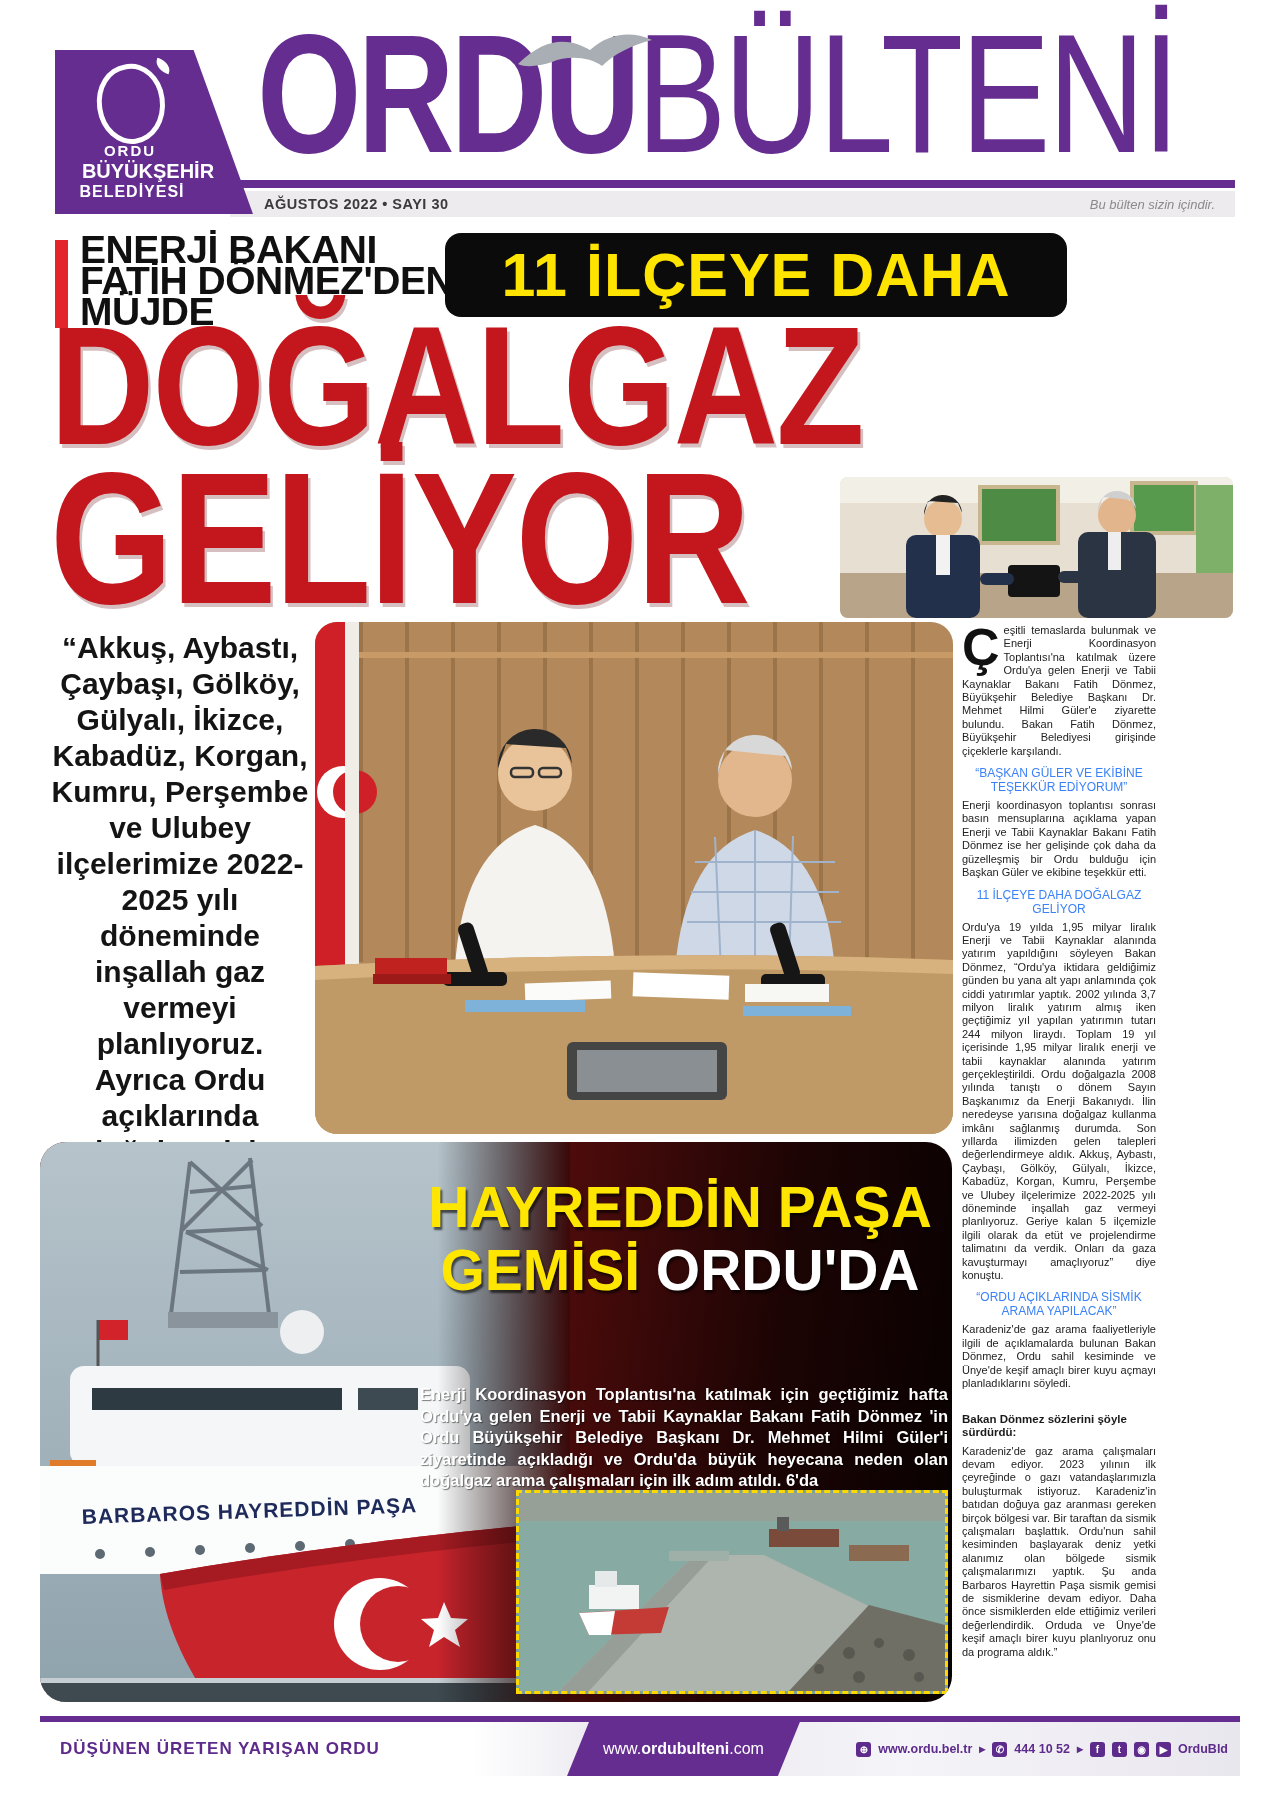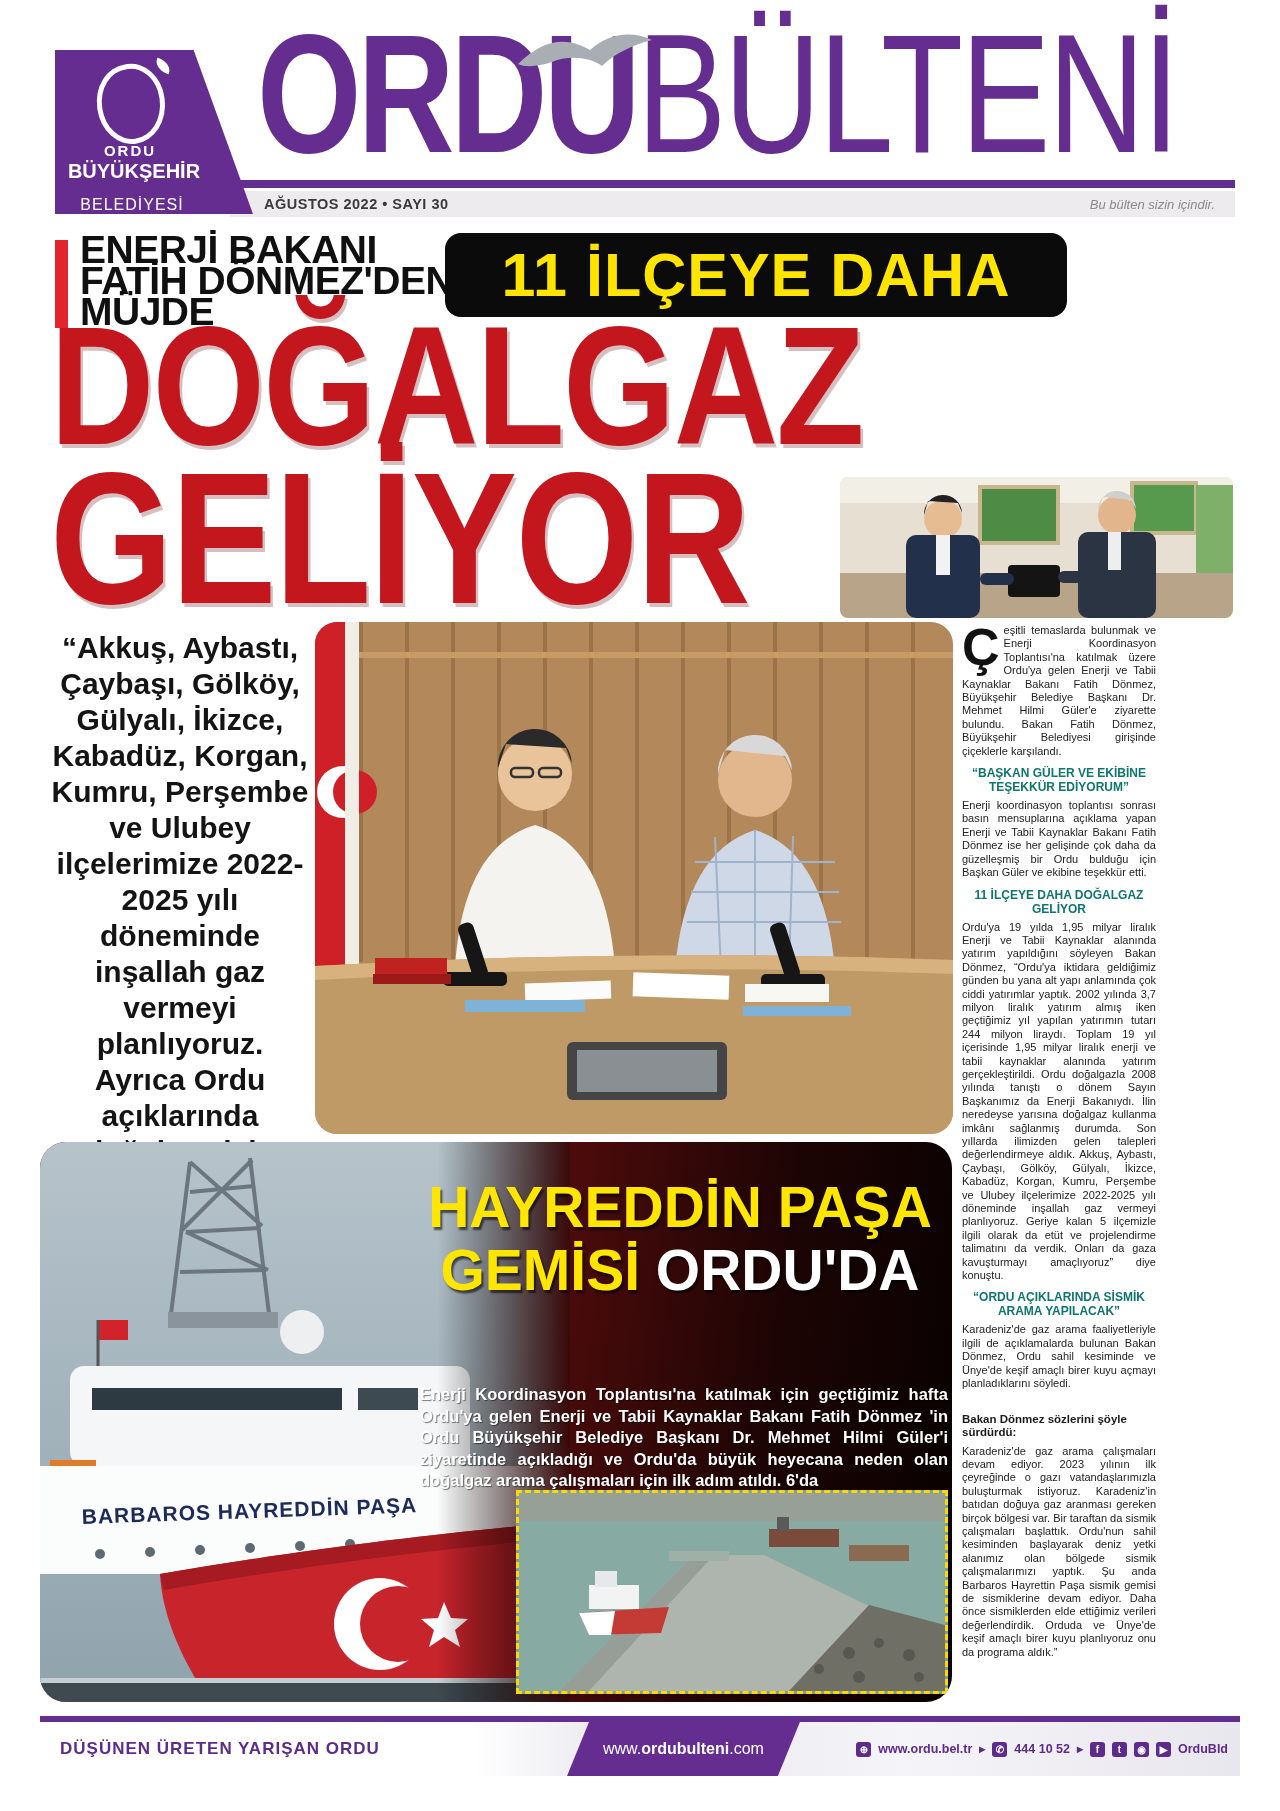--- a/index.html
+++ b/index.html
@@ -7,22 +7,22 @@
         font-family:"Liberation Sans",sans-serif;}
 
   
   .logo-block{position:absolute;left:55px;top:50px;width:198px;height:164px;background:#662D91;
               clip-path:polygon(0 0,70% 0,100% 100%,0 100%);z-index:5;color:#fff;text-align:center;}
   .logo-ring{position:absolute;left:42px;top:14px;width:58px;height:70px;border:5px solid #fff;
              border-radius:50% 48% 52% 50%;transform:rotate(-8deg);}
   .logo-leaf{position:absolute;left:100px;top:10px;width:16px;height:12px;background:#fff;
              border-radius:0 90% 0 90%;transform:rotate(20deg);}
   .logo-t1{position:absolute;top:92px;left:0;width:150px;font-size:15px;font-weight:bold;letter-spacing:2px;}
-  .logo-t2{position:absolute;top:110px;left:0;width:158px;font-size:20px;font-weight:bold;letter-spacing:0;}
-  .logo-t3{position:absolute;top:146px;left:0;width:154px;font-size:16px;font-weight:normal;letter-spacing:1px;}
+  .logo-t2{position:absolute;top:110px;left:14px;width:158px;font-size:20px;font-weight:bold;letter-spacing:0;}
+  .logo-t3{position:absolute;top:133px;left:0;width:154px;font-size:16px;font-weight:bold;letter-spacing:1px;}
   .masthead{position:absolute;left:257px;top:8px;height:172px;white-space:nowrap;
             font-size:168px;line-height:172px;transform:scaleX(.80);transform-origin:left bottom;color:#662D91;}
   .masthead .bold{font-weight:bold;letter-spacing:-5px;}
   .masthead .light{font-weight:normal;letter-spacing:-3px;}
   .gull{position:absolute;left:512px;top:20px;z-index:6;}
   .m-rule{position:absolute;left:230px;top:180px;width:1005px;height:8px;background:#662D91;}
   .issue-bar{position:absolute;left:230px;top:191px;width:1005px;height:26px;background:#EDEBEE;
              display:flex;align-items:center;}
   .issue-date{margin-left:34px;font-size:14.5px;font-weight:bold;color:#3a3a3a;letter-spacing:.5px;}
   .tagline{margin-left:auto;margin-right:20px;font-size:13px;font-style:italic;color:#8a8a8a;}
@@ -40,21 +40,21 @@
 
   .photo-tr{position:absolute;left:840px;top:477px;width:393px;height:141px;border-radius:8px;overflow:hidden;}
 
   
   .quote{position:absolute;left:48px;top:630px;width:264px;font-size:30px;line-height:36px;
          font-weight:bold;color:#141414;text-align:center;}
   .main-photo{position:absolute;left:315px;top:622px;width:638px;height:512px;border-radius:22px;overflow:hidden;}
 
   .article{position:absolute;left:962px;top:624px;width:194px;color:#222;}
   .article p{margin:0 0 8px 0;font-size:11px;line-height:13.4px;text-align:justify;}
-  .article .subhead{margin:4px 0 5px 0;font-size:12px;line-height:14px;font-weight:bold;color:#0f766e;text-align:center;}
+  .article .subhead{margin:4px 0 5px 0;font-size:12px;line-height:14px;font-weight:normal;color:#3b82f6;text-align:center;}
   .article .leadin{margin:22px 0 5px 0;font-size:11.5px;line-height:13.5px;font-weight:bold;color:#1a1a1a;text-align:left;}
   .dropcap{float:left;font-size:52px;line-height:42px;font-weight:bold;padding:2px 4px 0 0;color:#111;}
 
   
   .ship-panel{position:absolute;left:40px;top:1142px;width:912px;height:560px;border-radius:26px;overflow:hidden;
               background:linear-gradient(97deg,#4a0c0c 0%,#701112 34%,#4c0b0b 55%,#1c0404 78%,#070101 100%);}
   .ship-photo{position:absolute;left:0;top:0;}
   .ship-headline{position:absolute;left:372px;top:34px;width:536px;text-align:center;font-weight:bold;}
   .ship-headline .l1{font-size:62px;line-height:64px;color:#FFE600;letter-spacing:1px;text-shadow:2px 3px 2px rgba(0,0,0,.6);}
   .ship-headline .l2,.ship-headline .l3{font-size:57px;line-height:63px;color:#FFE600;letter-spacing:0;text-shadow:2px 3px 2px rgba(0,0,0,.6);}

